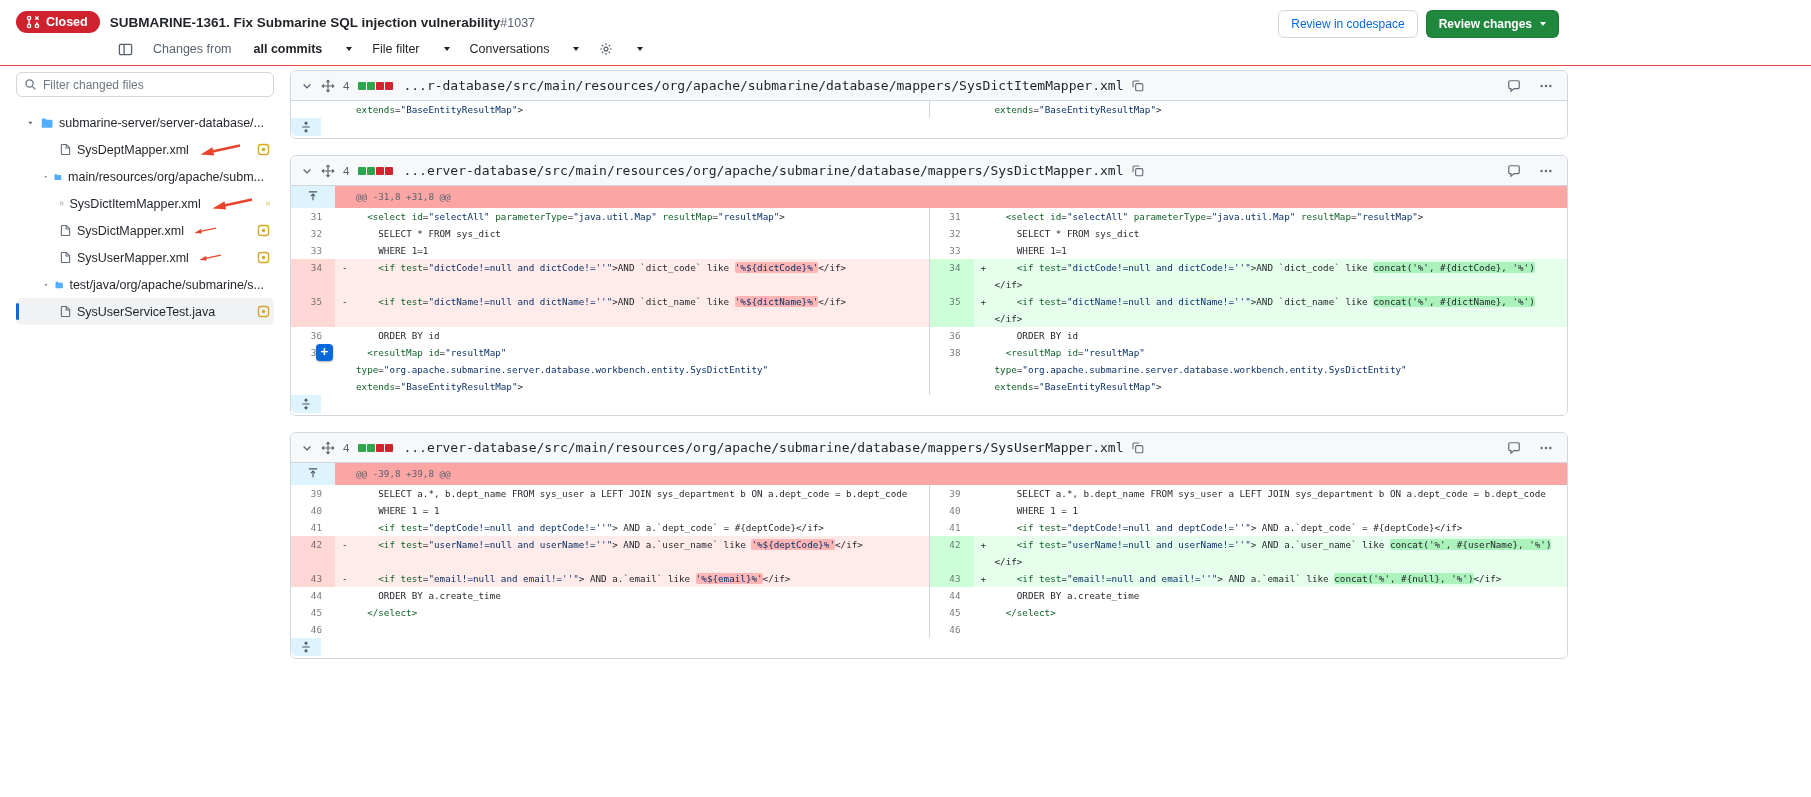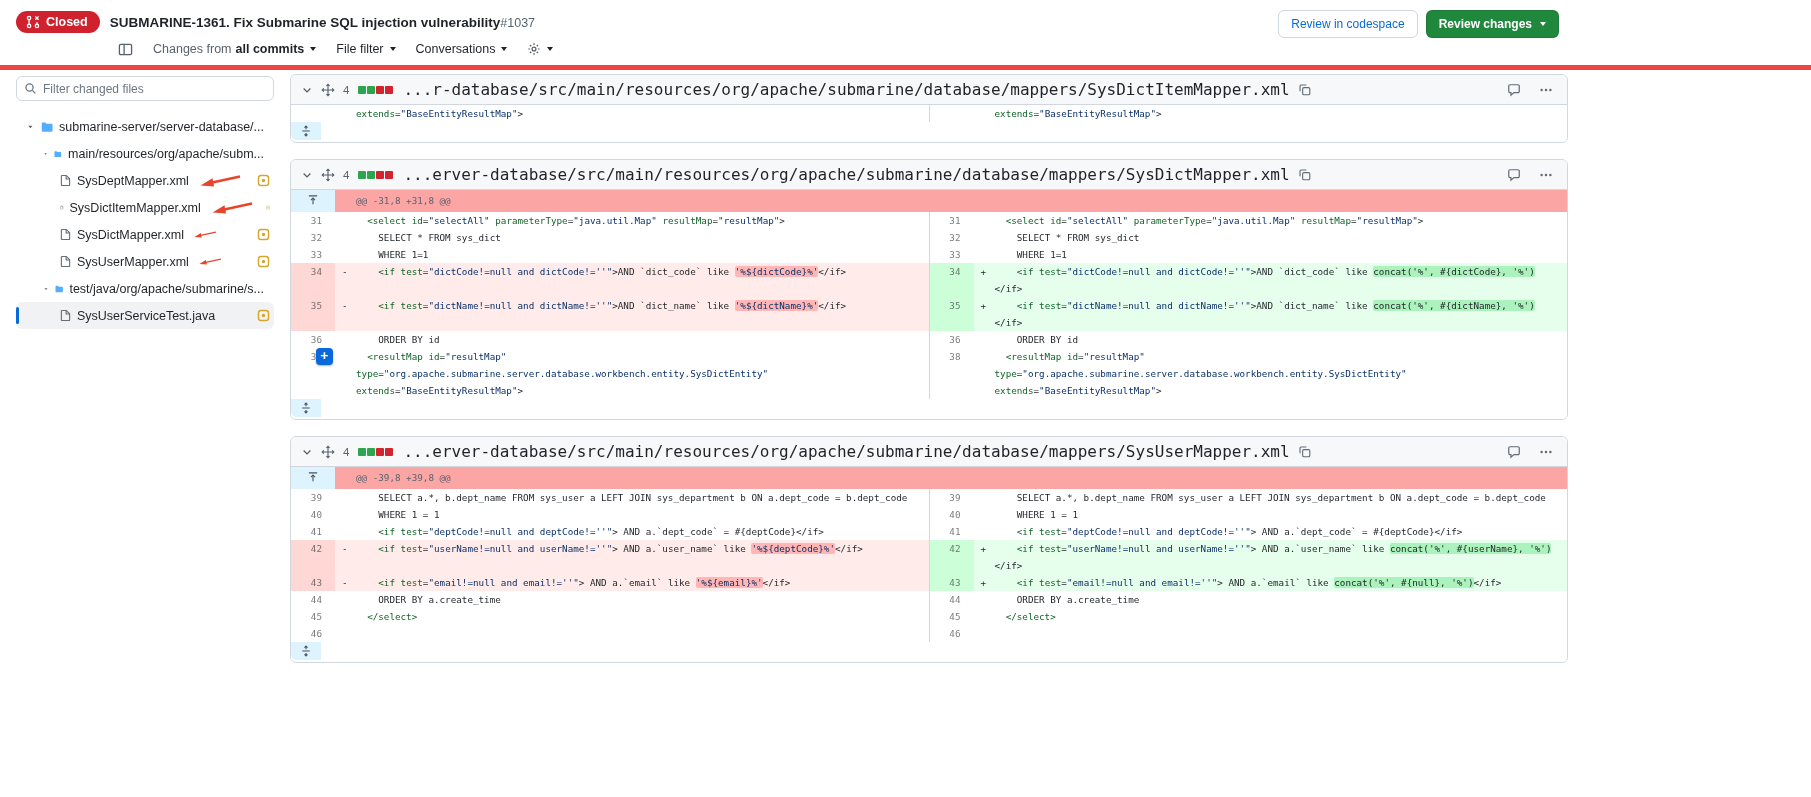--- a/index.html
+++ b/index.html
@@ -5,34 +5,34 @@
   * { box-sizing: border-box; }
   html,body { margin:0; padding:0; }
   body {
     width:1811px; height:797px; overflow:hidden;
     background:#ffffff; color:#1f2328;
     font-family:"Liberation Sans", sans-serif;
   }
   button { font-family:inherit; }
 
   
-  .pr-header { position:relative; padding:8px 0 6px 16px; border-bottom:5px solid #ef4444; background:#fff; }
+  .pr-header { position:relative; padding:8px 0 6px 16px; border-bottom:1px solid #ef4444; background:#fff; }
   .title-row { display:flex; align-items:center; gap:10px; height:28px; }
   .closed-badge { display:inline-flex; align-items:center; gap:6px; background:#cf222e; color:#fff;
     border-radius:2em; padding:4px 12px 4px 10px; font-size:12.5px; font-weight:600; }
   .pr-title { font-size:13.5px; font-weight:700; margin:0; white-space:nowrap; }
   .pr-number { color:#59636e; font-weight:400; font-size:12.5px; }
   .header-actions { position:absolute; top:10px; right:252px; display:flex; gap:8px; }
   .btn-codespace { height:28px; padding:0 12px; border:1px solid #d0d7de; border-radius:6px;
     background:#fff; color:#0969da; font-size:12px; font-weight:500; cursor:pointer; }
   .btn-review { height:28px; padding:8px 12px; border:1px solid rgba(31,35,40,.15); border-radius:6px;
     background:#1f883d; color:#fff; font-size:12px; font-weight:600; cursor:pointer;
     display:inline-flex; align-items:center; gap:6px; }
   .toolbar-row { display:flex; align-items:center; gap:20px; margin:3px 0 0 102px; height:20px; }
-  .toolbar-item { display:inline-flex; align-items:center; gap:4px; background:none; border:none;
+  .toolbar-item { display:inline-flex; align-items:center; gap:22px; background:none; border:none;
     font-size:12.5px; color:#1f2328; cursor:pointer; padding:0; }
   .muted { color:#59636e; }
   .toolbar-item strong { font-weight:700; }
   .icon-btn { background:none; border:none; padding:0; cursor:pointer; display:inline-flex; align-items:center; }
   .caret { width:0; height:0; border-left:3.5px solid transparent; border-right:3.5px solid transparent;
     border-top:4px solid currentColor; display:inline-block; margin-left:2px; }
 
   
   .layout { display:flex; padding-top:4px; }
   .sidebar { width:290px; flex:none; padding:0 16px; }
@@ -56,21 +56,21 @@
 
   
   .diff-list { width:1278px; flex:none; }
   .file-card { border:1px solid #d0d7de; border-radius:6px; margin-bottom:16px; overflow:hidden; background:#fff; }
   .file-header { display:flex; align-items:center; gap:8px; height:30px; padding:0 10px;
     background:#f6f8fa; border-bottom:1px solid #d0d7de; }
   .changed-count { font-size:11.5px; color:#59636e; }
   .diffstat { display:inline-flex; }
   .sq { width:8px; height:8px; display:inline-block; margin-left:1px; border-radius:1px; }
   .sq-a { background:#2da44e; } .sq-d { background:#d1242f; }
-  .file-path { font-family:"DejaVu Sans Mono","Liberation Mono",monospace; font-size:16px; color:#1f2328; margin-left:2px; white-space:nowrap; }
+  .file-path { font-family:"DejaVu Sans Mono","Liberation Mono",monospace; font-size:13px; color:#1f2328; margin-left:2px; white-space:nowrap; }
   .fh-spacer { flex:1; }
   .fh-right { display:inline-flex; gap:18px; align-items:center; margin-right:4px; }
 
   .diff-table { width:100%; border-collapse:separate; border-spacing:0; table-layout:fixed;
     font-family:"DejaVu Sans Mono","Liberation Mono",monospace; font-size:9.25px; line-height:17px; }
   .diff-table td { padding:0; vertical-align:top; }
   td.num { text-align:right; padding-right:13px; color:rgba(31,35,40,.62); cursor:pointer; }
   td.num.ctx { background:#fff; }
   td.num.del { background:#ffd7d5; }
   td.num.add { background:#ccffd8; }
@@ -164,49 +164,49 @@
           </svg>
     <svg class="i-folder" width="14" height="12" viewBox="0 0 16 14" fill="#54aeff">
             <path d="M1 2.2C1 1.54 1.54 1 2.2 1h3.3l1.8 1.8h6.5c.66 0 1.2.54 1.2 1.2v8c0 .66-.54 1.2-1.2 1.2H2.2A1.2 1.2 0 0 1 1 12z"></path>
           </svg>
 
     <span class="t-label">submarine-server/server-database/...</span>
 
     <span class="t-spacer"></span>
 
   </div>
-        <div class="tree-item" style="padding-left: 27px;">
-    <svg class="i-chevron" width="10" height="10" viewBox="0 0 16 16" fill="#57606a">
-            <path d="M4.2 5.8h7.6L8 10.4z"></path>
-          </svg>
-    <svg class="i-folder" width="14" height="12" viewBox="0 0 16 14" fill="#54aeff">
-            <path d="M1 2.2C1 1.54 1.54 1 2.2 1h3.3l1.8 1.8h6.5c.66 0 1.2.54 1.2 1.2v8c0 .66-.54 1.2-1.2 1.2H2.2A1.2 1.2 0 0 1 1 12z"></path>
-          </svg>
-
-    <span class="t-label">main/resources/org/apache/subm...</span>
-
-    <span class="t-spacer"></span>
-
-  </div>
         <div class="tree-item" style="padding-left: 44px;">
 
     <svg class="i-file" width="11" height="13" viewBox="0 0 12 14" fill="none" stroke="#656d76" stroke-width="1.2">
             <path d="M1.5 2.2c0-.4.3-.7.7-.7h4.6l3.7 3.7v6.6c0 .4-.3.7-.7.7H2.2a.7.7 0 0 1-.7-.7z"></path>
             <path d="M6.7 1.6v3.8h3.8"></path>
           </svg>
     <span class="t-label">SysDeptMapper.xml</span>
     <svg class="annotation-arrow" width="44" height="14" viewBox="0 0 44 14">
             <path d="M42 2.5 12 9" stroke="#e8442d" stroke-width="2.4" fill="none"></path>
             <path d="M2.5 11.5 14.5 4.2l1.6 8.2z" fill="#e8442d"></path>
           </svg>
     <span class="t-spacer"></span>
     <svg class="i-modified" width="13" height="13" viewBox="0 0 16 16">
             <rect x="1.8" y="1.8" width="12.4" height="12.4" rx="3.2" fill="none" stroke="#d4a72c" stroke-width="1.7"></rect>
             <circle cx="8" cy="8" r="2.1" fill="#d4a72c"></circle>
           </svg>
+  </div>
+        <div class="tree-item" style="padding-left: 27px;">
+    <svg class="i-chevron" width="10" height="10" viewBox="0 0 16 16" fill="#57606a">
+            <path d="M4.2 5.8h7.6L8 10.4z"></path>
+          </svg>
+    <svg class="i-folder" width="14" height="12" viewBox="0 0 16 14" fill="#54aeff">
+            <path d="M1 2.2C1 1.54 1.54 1 2.2 1h3.3l1.8 1.8h6.5c.66 0 1.2.54 1.2 1.2v8c0 .66-.54 1.2-1.2 1.2H2.2A1.2 1.2 0 0 1 1 12z"></path>
+          </svg>
+
+    <span class="t-label">main/resources/org/apache/subm...</span>
+
+    <span class="t-spacer"></span>
+
   </div>
         <div class="tree-item" style="padding-left: 44px;">
 
     <svg class="i-file" width="11" height="13" viewBox="0 0 12 14" fill="none" stroke="#656d76" stroke-width="1.2">
             <path d="M1.5 2.2c0-.4.3-.7.7-.7h4.6l3.7 3.7v6.6c0 .4-.3.7-.7.7H2.2a.7.7 0 0 1-.7-.7z"></path>
             <path d="M6.7 1.6v3.8h3.8"></path>
           </svg>
     <span class="t-label">SysDictItemMapper.xml</span>
     <svg class="annotation-arrow" width="44" height="14" viewBox="0 0 44 14">
             <path d="M42 2.5 12 9" stroke="#e8442d" stroke-width="2.4" fill="none"></path>

